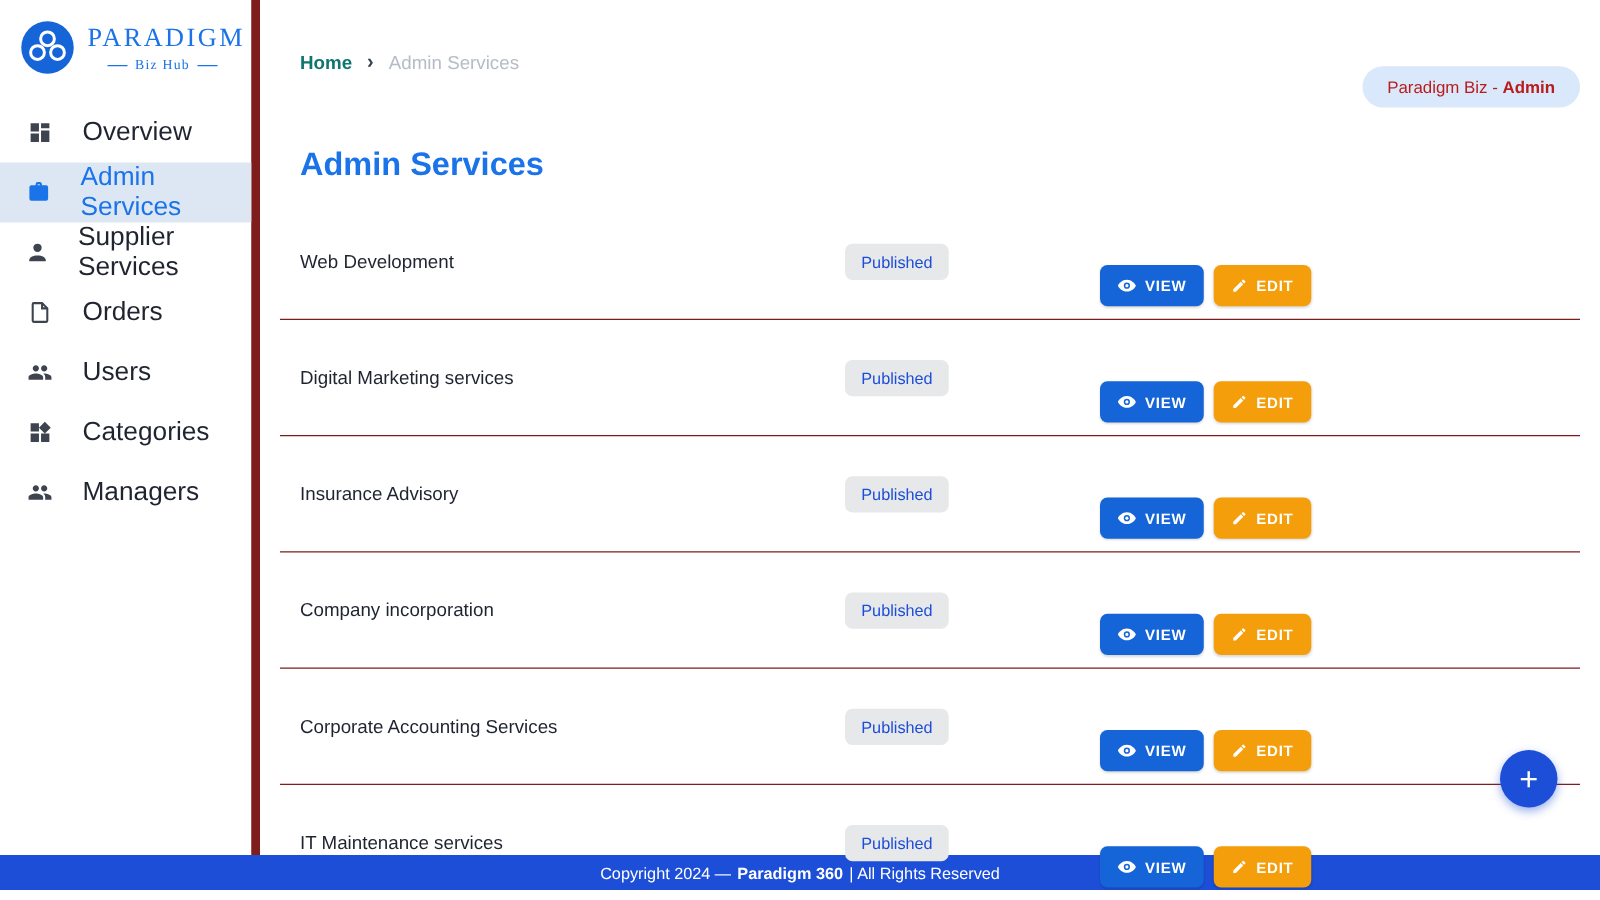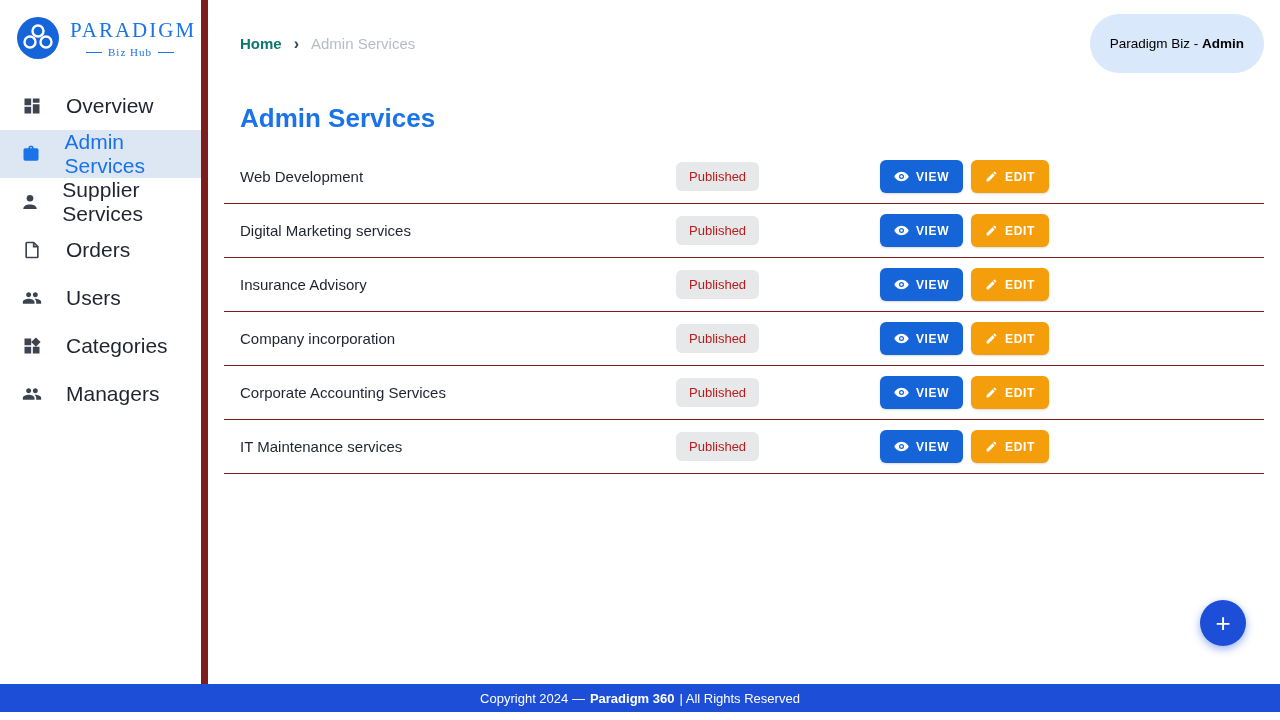--- a/index.html
+++ b/index.html
@@ -23,34 +23,34 @@
   .nav-item.active { background: #dde7f4; color: #1a73e8; }
   .nav-item.active .nicon { color: #1a73e8; }
 
   
   .main { flex: 1; position: relative; background: #ffffff; }
   .topbar { display: flex; align-items: center; justify-content: space-between; padding: 14px 16px 0 32px; }
   .breadcrumb { display: flex; align-items: center; gap: 12px; font-size: 15px; }
   .crumb-home { font-weight: 700; color: #0f766e; cursor: pointer; }
   .crumb-sep { color: #374151; font-weight: 700; font-size: 16px; }
   .crumb-current { color: #b6bcc6; }
-  .admin-badge { background: #d9e8fa; border-radius: 9999px; padding: 22px 20px; font-size: 13.5px; color: #000000; white-space: nowrap; }
+  .admin-badge { background: #d9e8fa; border-radius: 9999px; padding: 9px 20px; font-size: 13.5px; color: #b91c1c; white-space: nowrap; margin-top: 39px; }
   .admin-badge b { font-weight: 700; }
 
   .page-title { color: #1a73e8; font-size: 26px; font-weight: 700; margin: 30px 0 16px 32px; }
 
   .table { margin: 0 16px; }
   .trow-grid { display: grid; grid-template-columns: 436px 204px 1fr; align-items: center; }
   .thead { background: #ecf4fd; }
   .thead .cell { padding: 14px 16px; font-weight: 700; font-size: 15px; color: #111827; }
   .trow { border-bottom: 1px solid #7f1d1d; }
   .trow .cell { padding: 10px 16px; font-size: 15px; color: #1f2430; }
-  .status-pill { display: inline-block; background: #e7e8ea; color: #b91c1c; font-size: 13px; padding: 7px 13px; border-radius: 6px; }
+  .status-pill { display: inline-block; background: #e7e8ea; color: #1d4ed8; font-size: 13px; padding: 7px 13px; border-radius: 6px; }
   .actions { display: flex; gap: 8px; }
-  .btn { display: inline-flex; align-items: center; gap: 7px; border: none; cursor: pointer; color: #ffffff; font-size: 12px; font-weight: 700; letter-spacing: 0.6px; padding: 9px 14px; border-radius: 6px; font-family: "Liberation Sans", sans-serif; box-shadow: 0 1px 2px rgba(0,0,0,0.15); }
+  .btn { display: inline-flex; align-items: center; gap: 7px; border: none; cursor: pointer; color: #ffffff; font-size: 12px; font-weight: 700; letter-spacing: 0.6px; padding: 9px 14px; border-radius: 6px; font-family: "Liberation Sans", sans-serif; box-shadow: 0 1px 2px rgba(0,0,0,0.15); margin-top: 39px; }
   .btn-view { background: #1565d8; }
   .btn-edit { background: #f59e0b; }
 
   .fab { position: absolute; right: 34px; bottom: 38px; width: 46px; height: 46px; border-radius: 50%; background: #1d4ed8; color: #ffffff; border: none; font-size: 26px; font-weight: 400; cursor: pointer; box-shadow: 0 3px 8px rgba(29,78,216,0.45); display: flex; align-items: center; justify-content: center; line-height: 1; }
 
   
   .footer { height: 28px; background: #1d4ed8; color: #ffffff; display: flex; align-items: center; justify-content: center; font-size: 13px; gap: 5px; }
   .footer b { font-weight: 700; }
 </style>
 </head>

